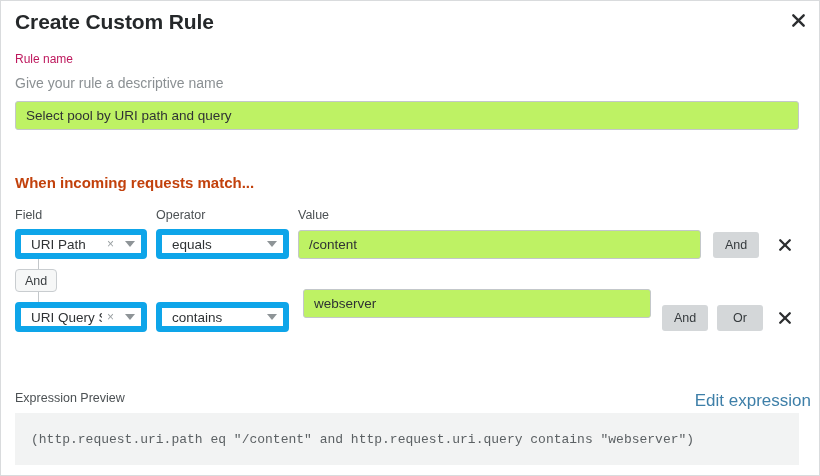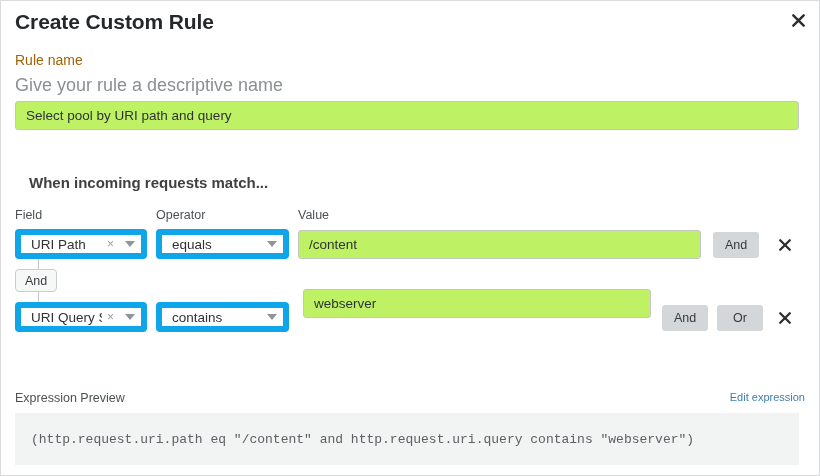--- a/index.html
+++ b/index.html
@@ -42,26 +42,26 @@
     display: flex;
     align-items: center;
     justify-content: center;
     cursor: pointer;
   }
   .close-btn svg { display: block; }
 
   
   .label-strong {
     position: absolute;
+    font-size: 12px;
+    color: #be185d;
+  }
+  .label-muted {
+    position: absolute;
     font-size: 14px;
-    color: #a16207;
-  }
-  .label-muted {
-    position: absolute;
-    font-size: 18px;
     color: #8b9093;
   }
   .rule-name-label { left: 14px; top: 51px; }
   .rule-name-help  { left: 14px; top: 74px; }
 
   .text-input {
     position: absolute;
     box-sizing: border-box;
     border: 1px solid #c3c7ca;
     border-radius: 3px;
@@ -75,25 +75,25 @@
   .rule-name-input {
     left: 14px;
     top: 100px;
     width: 784px;
     height: 29px;
   }
 
   
   .section-head {
     position: absolute;
-    left: 28px;
+    left: 14px;
     top: 173px;
     font-size: 15px;
     font-weight: bold;
-    color: #404040;
+    color: #c2410c;
   }
 
   
   .col-head {
     position: absolute;
     font-size: 12.5px;
     color: #4c5154;
     top: 207px;
     text-align: center;
   }
@@ -194,23 +194,23 @@
   
   .exp-label {
     position: absolute;
     left: 14px;
     top: 390px;
     font-size: 12.5px;
     color: #4c5154;
   }
   .exp-link {
     position: absolute;
-    right: 14px;
+    right: 8px;
     top: 390px;
-    font-size: 11px;
+    font-size: 17px;
     color: #3e7fa8;
     cursor: pointer;
     text-decoration: none;
   }
   .exp-code {
     position: absolute;
     left: 14px;
     top: 412px;
     width: 784px;
     height: 52px;

